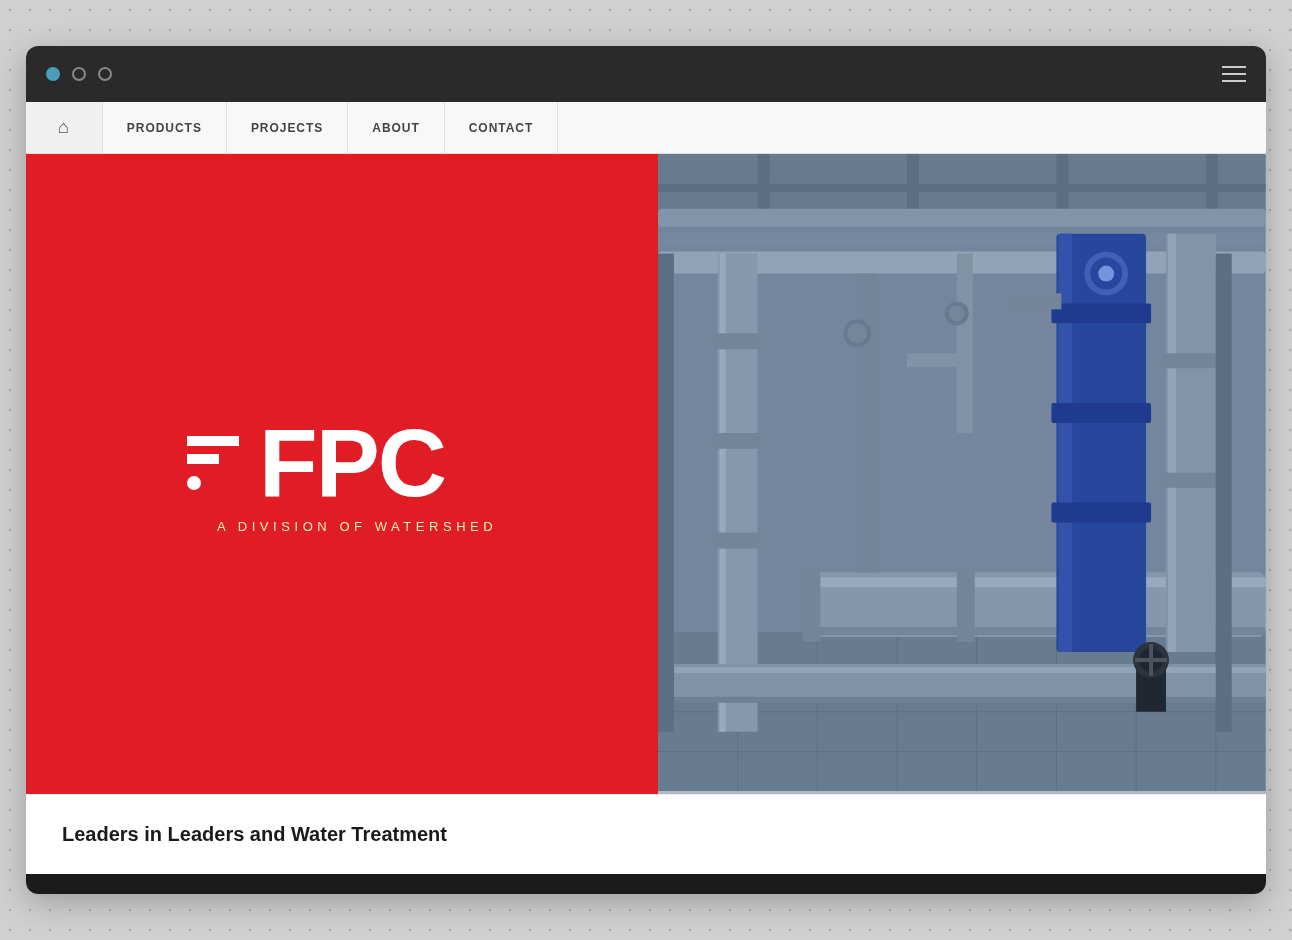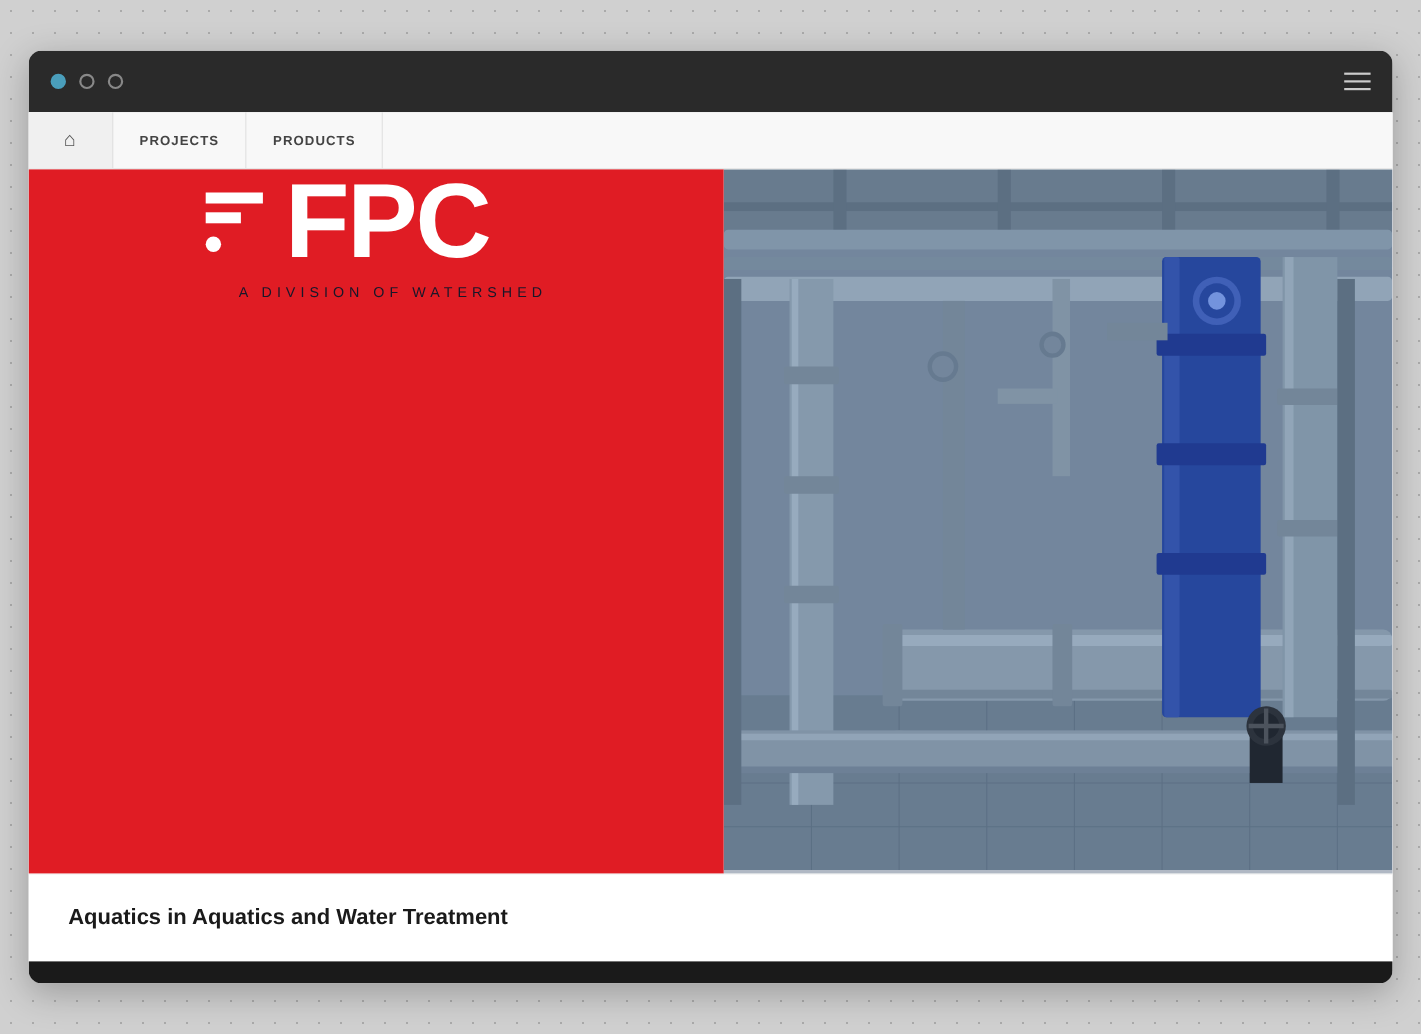--- a/index.html
+++ b/index.html
@@ -88,21 +88,21 @@
 
     
     .hero {
       display: flex;
       height: 640px;
     }
     .hero-left {
       width: 51%;
       background: #e01c24;
       display: flex;
-      align-items: flex-start;
+      align-items: center;
       justify-content: center;
     }
     .hero-right {
       width: 49%;
       position: relative;
       overflow: hidden;
       background: #b0b8c4;
     }
     
     .pipes-bg {
@@ -147,21 +147,21 @@
     .fpc-text {
       font-size: 96px;
       font-weight: 900;
       color: #fff;
       letter-spacing: -2px;
       line-height: 1;
     }
     .fpc-subtitle {
       font-size: 13px;
       font-weight: 400;
-      color: #0f172a;
+      color: #fef9c3;
       letter-spacing: 0.35em;
       margin-top: 8px;
       margin-left: 30px;
       opacity: 0.95;
     }
 
     
     .bottom-section {
       background: #fff;
       padding: 28px 36px;
@@ -206,24 +206,30 @@
       <div class="hamburger-line"></div>
       <div class="hamburger-line"></div>
     </div>
   </div>
 
   <nav class="nav-bar">
     <div class="nav-item home">
       <span class="home-icon">⌂</span>
     </div>
     <div class="nav-item">
+      <span>PRODUCTS</span>
+    </div>
+    <div class="nav-item">
       <span>PROJECTS</span>
     </div>
     <div class="nav-item">
-      <span>PRODUCTS</span>
+      <span>ABOUT</span>
+    </div>
+    <div class="nav-item">
+      <span>CONTACT</span>
     </div>
   </nav>
 
   <div class="hero">
 
     <div class="hero-left">
       <div class="fpc-logo-container">
         <div class="fpc-logo-row">
           <div class="fpc-symbol">
             <div class="fpc-bar-long"></div>
@@ -318,18 +324,18 @@
 
         <rect x="560" y="100" width="16" height="480" fill="#6a7a86"></rect>
         <rect x="0" y="100" width="16" height="480" fill="#6a7a86"></rect>
 
         <rect width="610" height="640" fill="rgba(50,80,120,0.25)"></rect>
       </svg>
     </div>
   </div>
 
   <div class="bottom-section">
-    <h2 class="bottom-title">Aquatics in Aquatics and Water Treatment</h2>
+    <h2 class="bottom-title">Leaders in Leaders and Water Treatment</h2>
   </div>
 
   <div class="footer-bar"></div>
 
 </div>
 
 </body></html>

